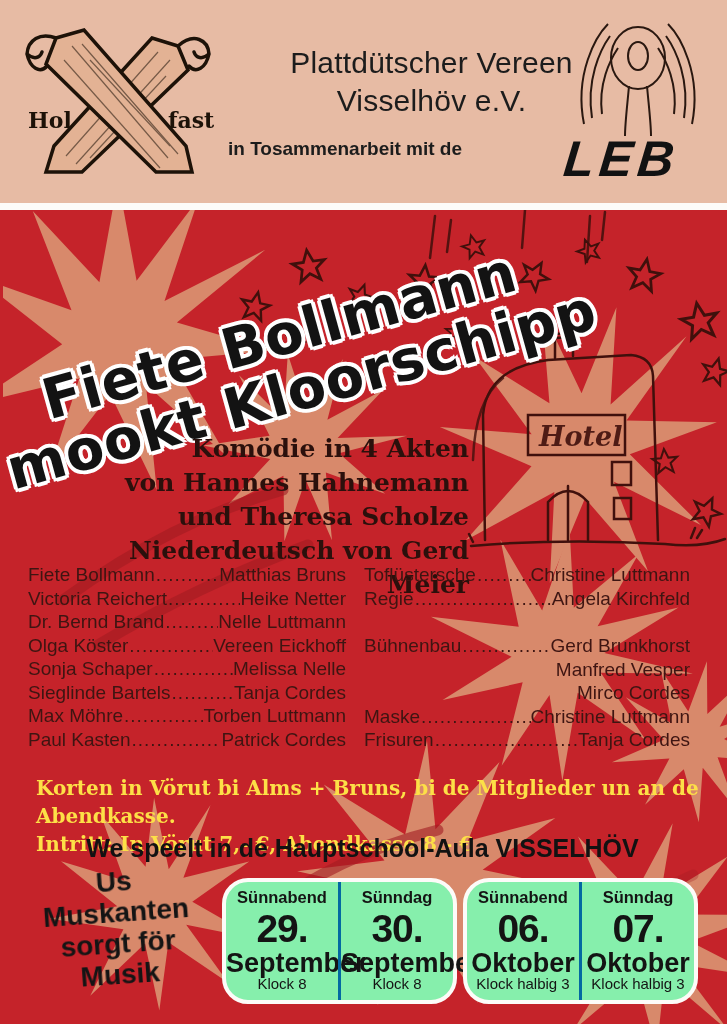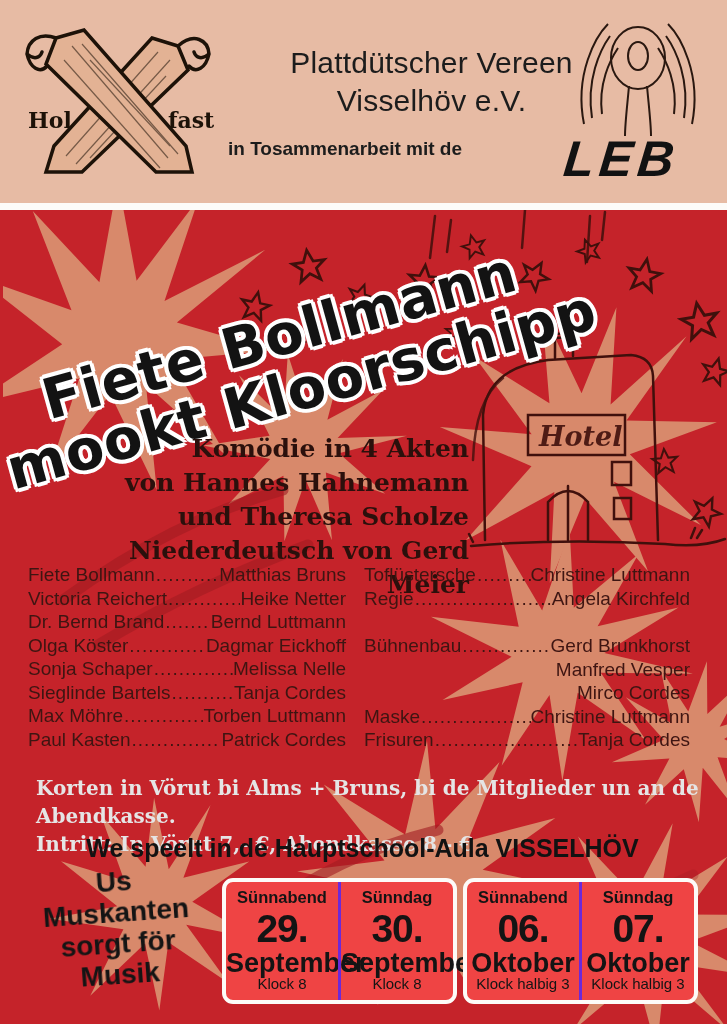--- a/index.html
+++ b/index.html
@@ -38,31 +38,31 @@
   .cast-right { left:364px; width:326px; }
   .cast-row { display:flex; align-items:baseline; }
   .cast-row .role, .cast-row .name { flex:0 0 auto; white-space:nowrap; }
   .cast-row .leader { flex:1 1 auto; overflow:hidden; white-space:nowrap; padding:0 1px; }
   .cast-row .leader::after { content:"..................................................................."; letter-spacing:1px; }
   .cast-row.cont { justify-content:flex-end; }
   .cast-row.gap { margin-top:24px; }
   
   .tickets { position:absolute; left:36px; top:774px; width:670px;
     font-family:"DejaVu Serif", serif; font-weight:bold; font-size:20px; line-height:28px;
-    color:#e5e5e5; }
+    color:#fde047; }
   .venue { position:absolute; left:0; top:834px; width:701px; text-align:center;
     font-weight:bold; font-size:25px; color:#121212;padding-left:12px; }
   
   .musicians { position:absolute; left:18px; top:866px; width:198px; text-align:center;
     transform:rotate(-4deg); font-weight:bold; font-size:28px; line-height:31px; color:#141414; }
   
   .dates { position:absolute; left:222px; top:878px; display:flex; gap:6px; }
-  .date-group { display:flex; background:#ef4444; border:4px solid #fdfbf8; border-radius:11px; }
+  .date-group { display:flex; background:#86efac; border:4px solid #fdfbf8; border-radius:26px; }
   .date-cell { width:112px; padding:5px 0 7px; text-align:center; color:#141414; }
-  .date-cell + .date-cell { border-left:3px solid #6d28d9; }
+  .date-cell + .date-cell { border-left:3px solid #0369a1; }
   .d-day   { font-weight:bold; font-size:16.5px; line-height:20px; }
   .d-num   { font-weight:bold; font-size:39px; line-height:44px; letter-spacing:-1px; }
   .d-month { font-weight:bold; font-size:27px; line-height:24px; }
   .d-time  { font-weight:normal; font-size:15px; line-height:18px; }
   svg text { font-family:"DejaVu Serif", serif; }
 </style>
 </head>
 <body>
 
 <div class="poster">
@@ -210,26 +210,26 @@
         <span class="name">Matthias Bruns</span>
       </div>
     <div class="cast-row">
         <span class="role">Victoria Reichert</span>
         <span class="leader"></span>
         <span class="name">Heike Netter</span>
       </div>
     <div class="cast-row">
         <span class="role">Dr. Bernd Brand</span>
         <span class="leader"></span>
-        <span class="name">Bernd Luttmann</span>
+        <span class="name">Nelle Luttmann</span>
       </div>
     <div class="cast-row">
         <span class="role">Olga Köster</span>
         <span class="leader"></span>
-        <span class="name">Dagmar Eickhoff</span>
+        <span class="name">Vereen Eickhoff</span>
       </div>
     <div class="cast-row">
         <span class="role">Sonja Schaper</span>
         <span class="leader"></span>
         <span class="name">Melissa Nelle</span>
       </div>
     <div class="cast-row">
         <span class="role">Sieglinde Bartels</span>
         <span class="leader"></span>
         <span class="name">Tanja Cordes</span>

